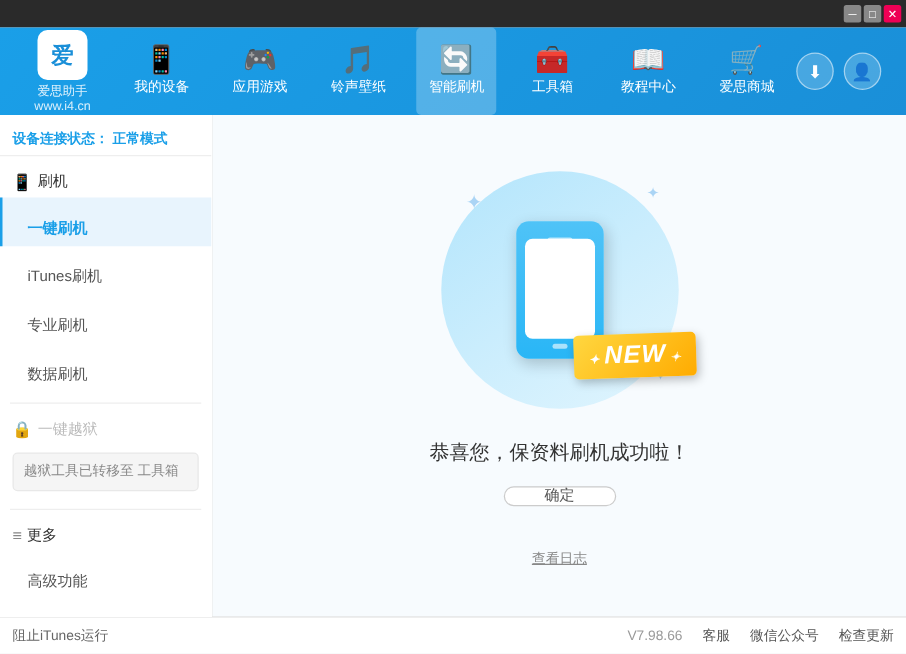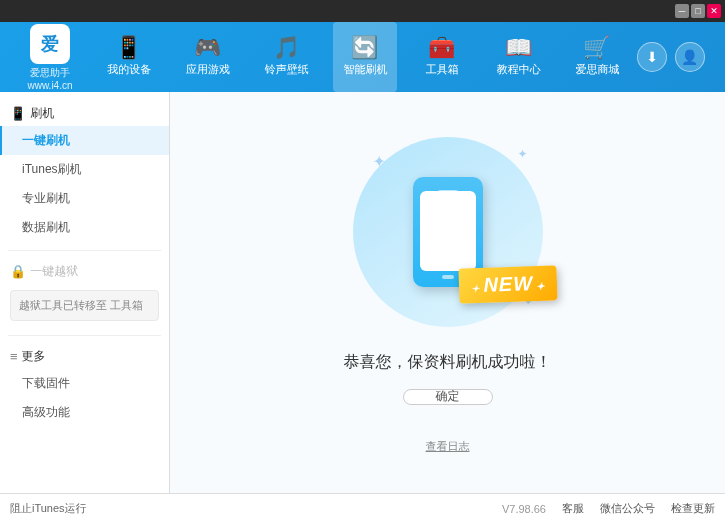--- a/index.html
+++ b/index.html
@@ -145,21 +145,21 @@
     .sidebar-section-header {
       padding: 4px 10px;
       font-size: 12px;
       color: #333;
       display: flex;
       align-items: center;
       gap: 4px;
     }
     .sidebar-section-icon { color: #888; font-size: 13px; }
     .sidebar-item {
-      padding: 6px 14px 6px 20px;
+      padding: 16px 14px 6px 20px;
       font-size: 12px;
       color: #555;
       cursor: pointer;
       border-left: 2px solid transparent;
     }
     .sidebar-item.active {
       color: #1a9fe8;
       background: #e8f4fd;
       border-left: 2px solid #1a9fe8;
       font-weight: bold;
@@ -400,20 +400,24 @@
 
   <div class="header-actions">
     <div class="header-action-btn">⬇</div>
     <div class="header-action-btn">👤</div>
   </div>
 </div>
 
 <div class="main">
 
   <div class="sidebar">
+    <div class="sidebar-status">
+      <span>设备连接状态：</span>
+      <span style="color:#1a9fe8;font-weight:bold;">正常模式</span>
+    </div>
 
     <div class="sidebar-section">
       <div class="sidebar-section-header">
         <span class="sidebar-section-icon">📱</span>
         <span>刷机</span>
       </div>
       <div class="sidebar-item active">一键刷机</div>
       <div class="sidebar-item">iTunes刷机</div>
       <div class="sidebar-item">专业刷机</div>
       <div class="sidebar-item">数据刷机</div>
@@ -432,21 +436,20 @@
       </div>
     </div>
 
     <div class="sidebar-divider"></div>
 
     <div class="sidebar-section">
       <div class="sidebar-section-header">
         <span class="sidebar-section-icon">≡</span>
         <span>更多</span>
       </div>
-      <div class="sidebar-item">下载固件</div>
       <div class="sidebar-item">高级功能</div>
     </div>
 
     <div style="flex:1"></div>
     <div style="position:relative">
       <div style="padding: 6px 10px; display:flex; align-items:center; gap:8px;">
         
       </div>
 
     </div>

